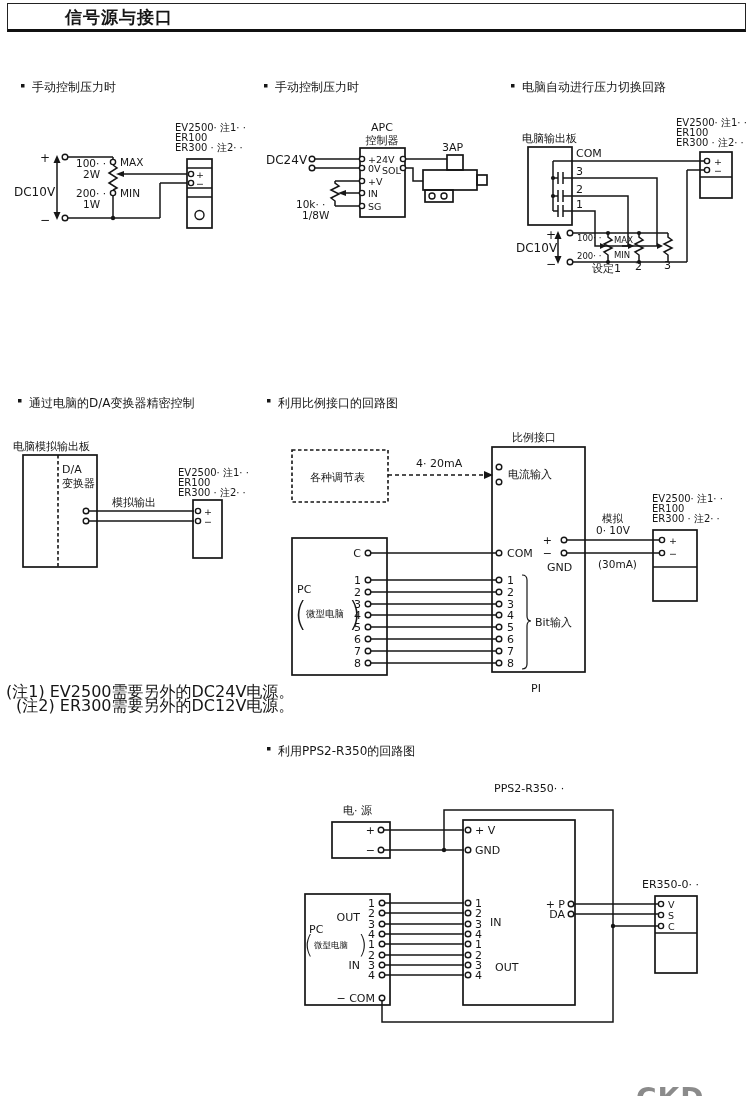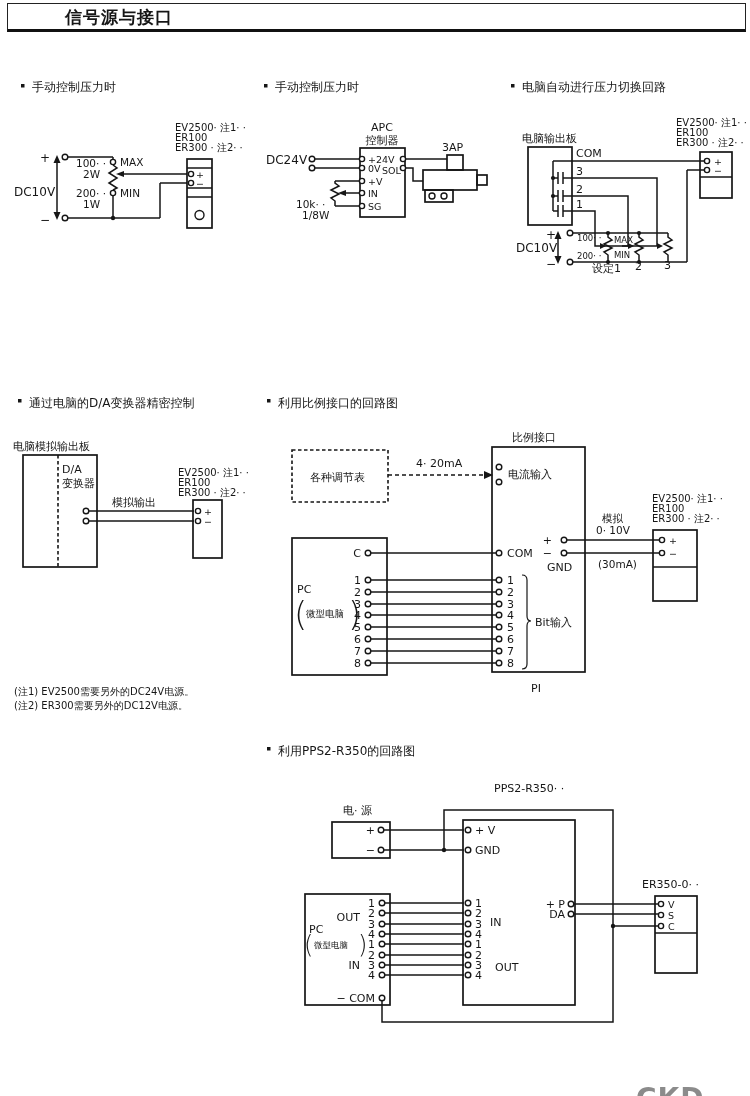--- a/index.html
+++ b/index.html
@@ -3,21 +3,21 @@
 <meta charset="utf-8">
 <style>
   html,body{margin:0;padding:0;background:#fff;}
   :root{--ink:#161616;}
   #page{position:relative;width:750px;height:1096px;background:#fff;overflow:hidden;
         font-family:"DejaVu Sans","Liberation Sans",sans-serif;color:var(--ink);}
   .header-box{position:absolute;left:7px;top:3px;width:737px;height:25px;
               border:1px solid #222;border-bottom:3px solid #111;}
   .page-title{position:absolute;left:9px;top:2px;font-size:17px;font-weight:bold;letter-spacing:1px;margin-left:48px;}
   .intro{position:absolute;left:8px;top:35px;width:730px;font-size:12px;letter-spacing:0.2px;}
-  .notes{position:absolute;left:14px;top:685px;font-size:10px;line-height:14px;}
+  .notes{position:absolute;left:6px;top:685px;font-size:16px;line-height:14px;text-align:right;}
   .logo{position:absolute;left:636px;top:1082px;font-size:28px;font-weight:bold;
         color:#8b8b8b;letter-spacing:1px;}
   svg{position:absolute;left:0;top:0;}
   svg text{font-family:"DejaVu Sans","Liberation Sans",sans-serif;fill:#161616;font-size:11px;}
   .w{stroke:#161616;stroke-width:1.5;fill:none;}
   .bx{stroke:#161616;stroke-width:1.7;fill:none;}
   .tm{stroke:#161616;stroke-width:1.4;fill:#fff;}
   .jd{fill:#161616;stroke:none;}
   .ah{fill:#161616;stroke:none;}
   .t12{font-size:12px;}

